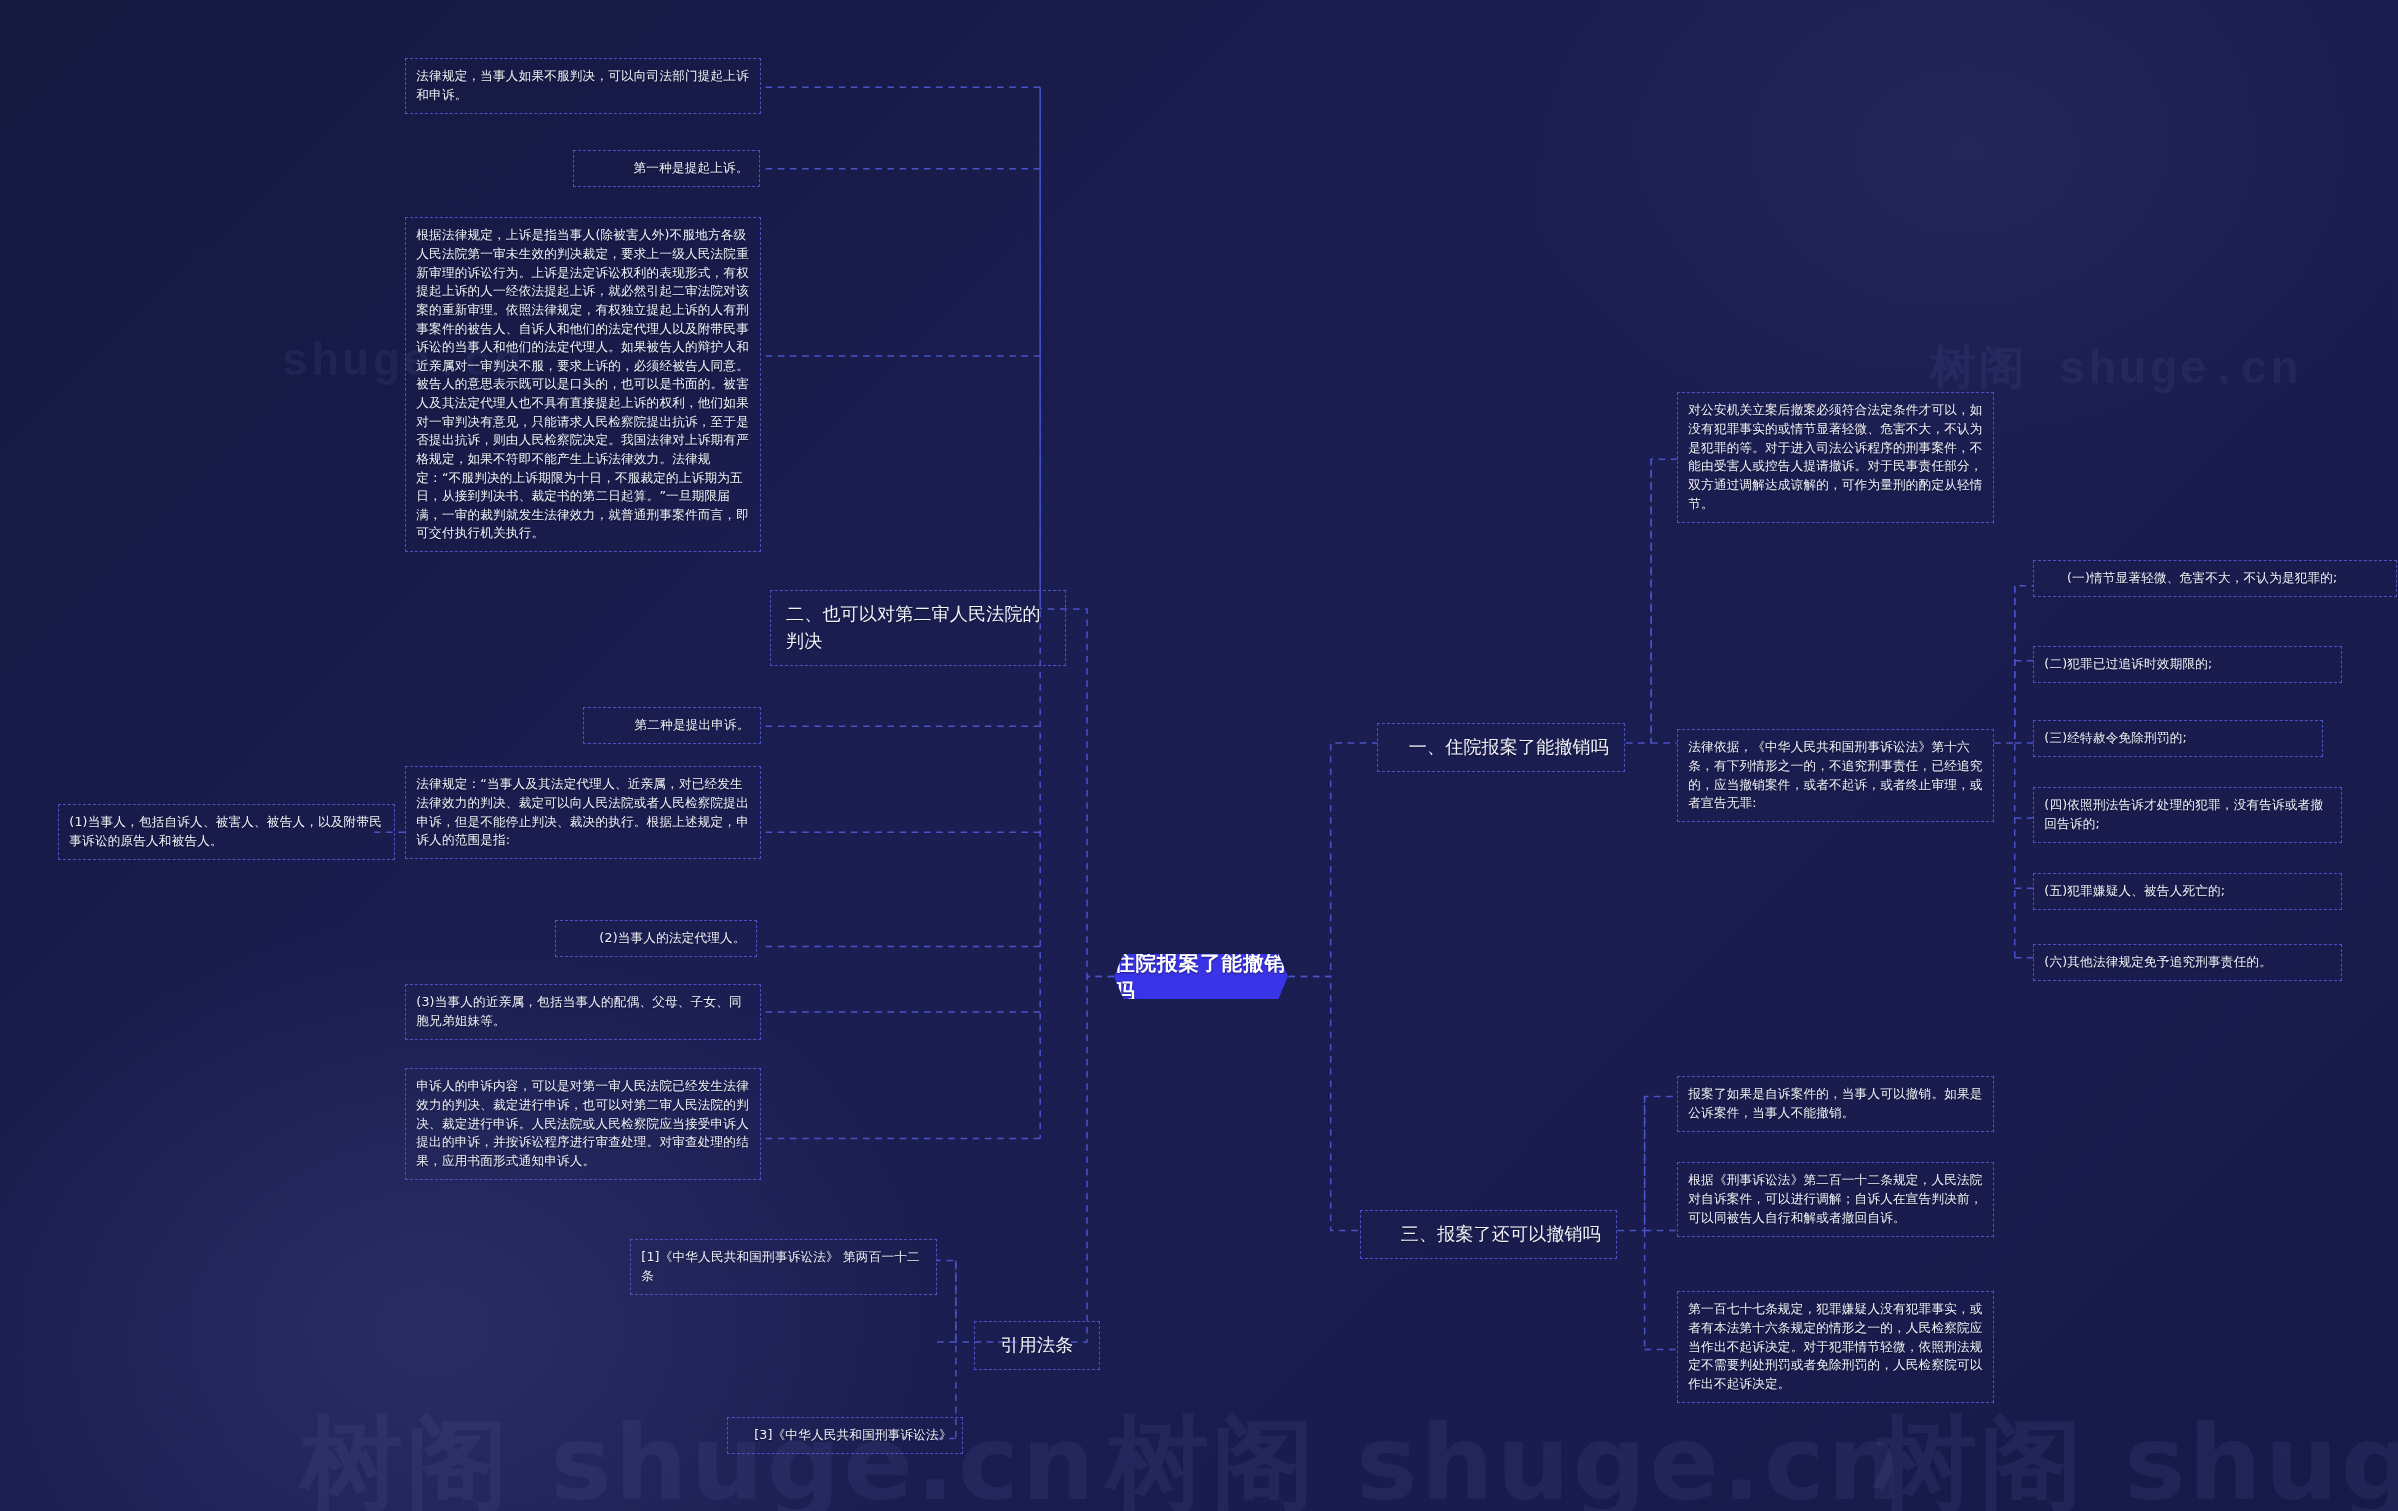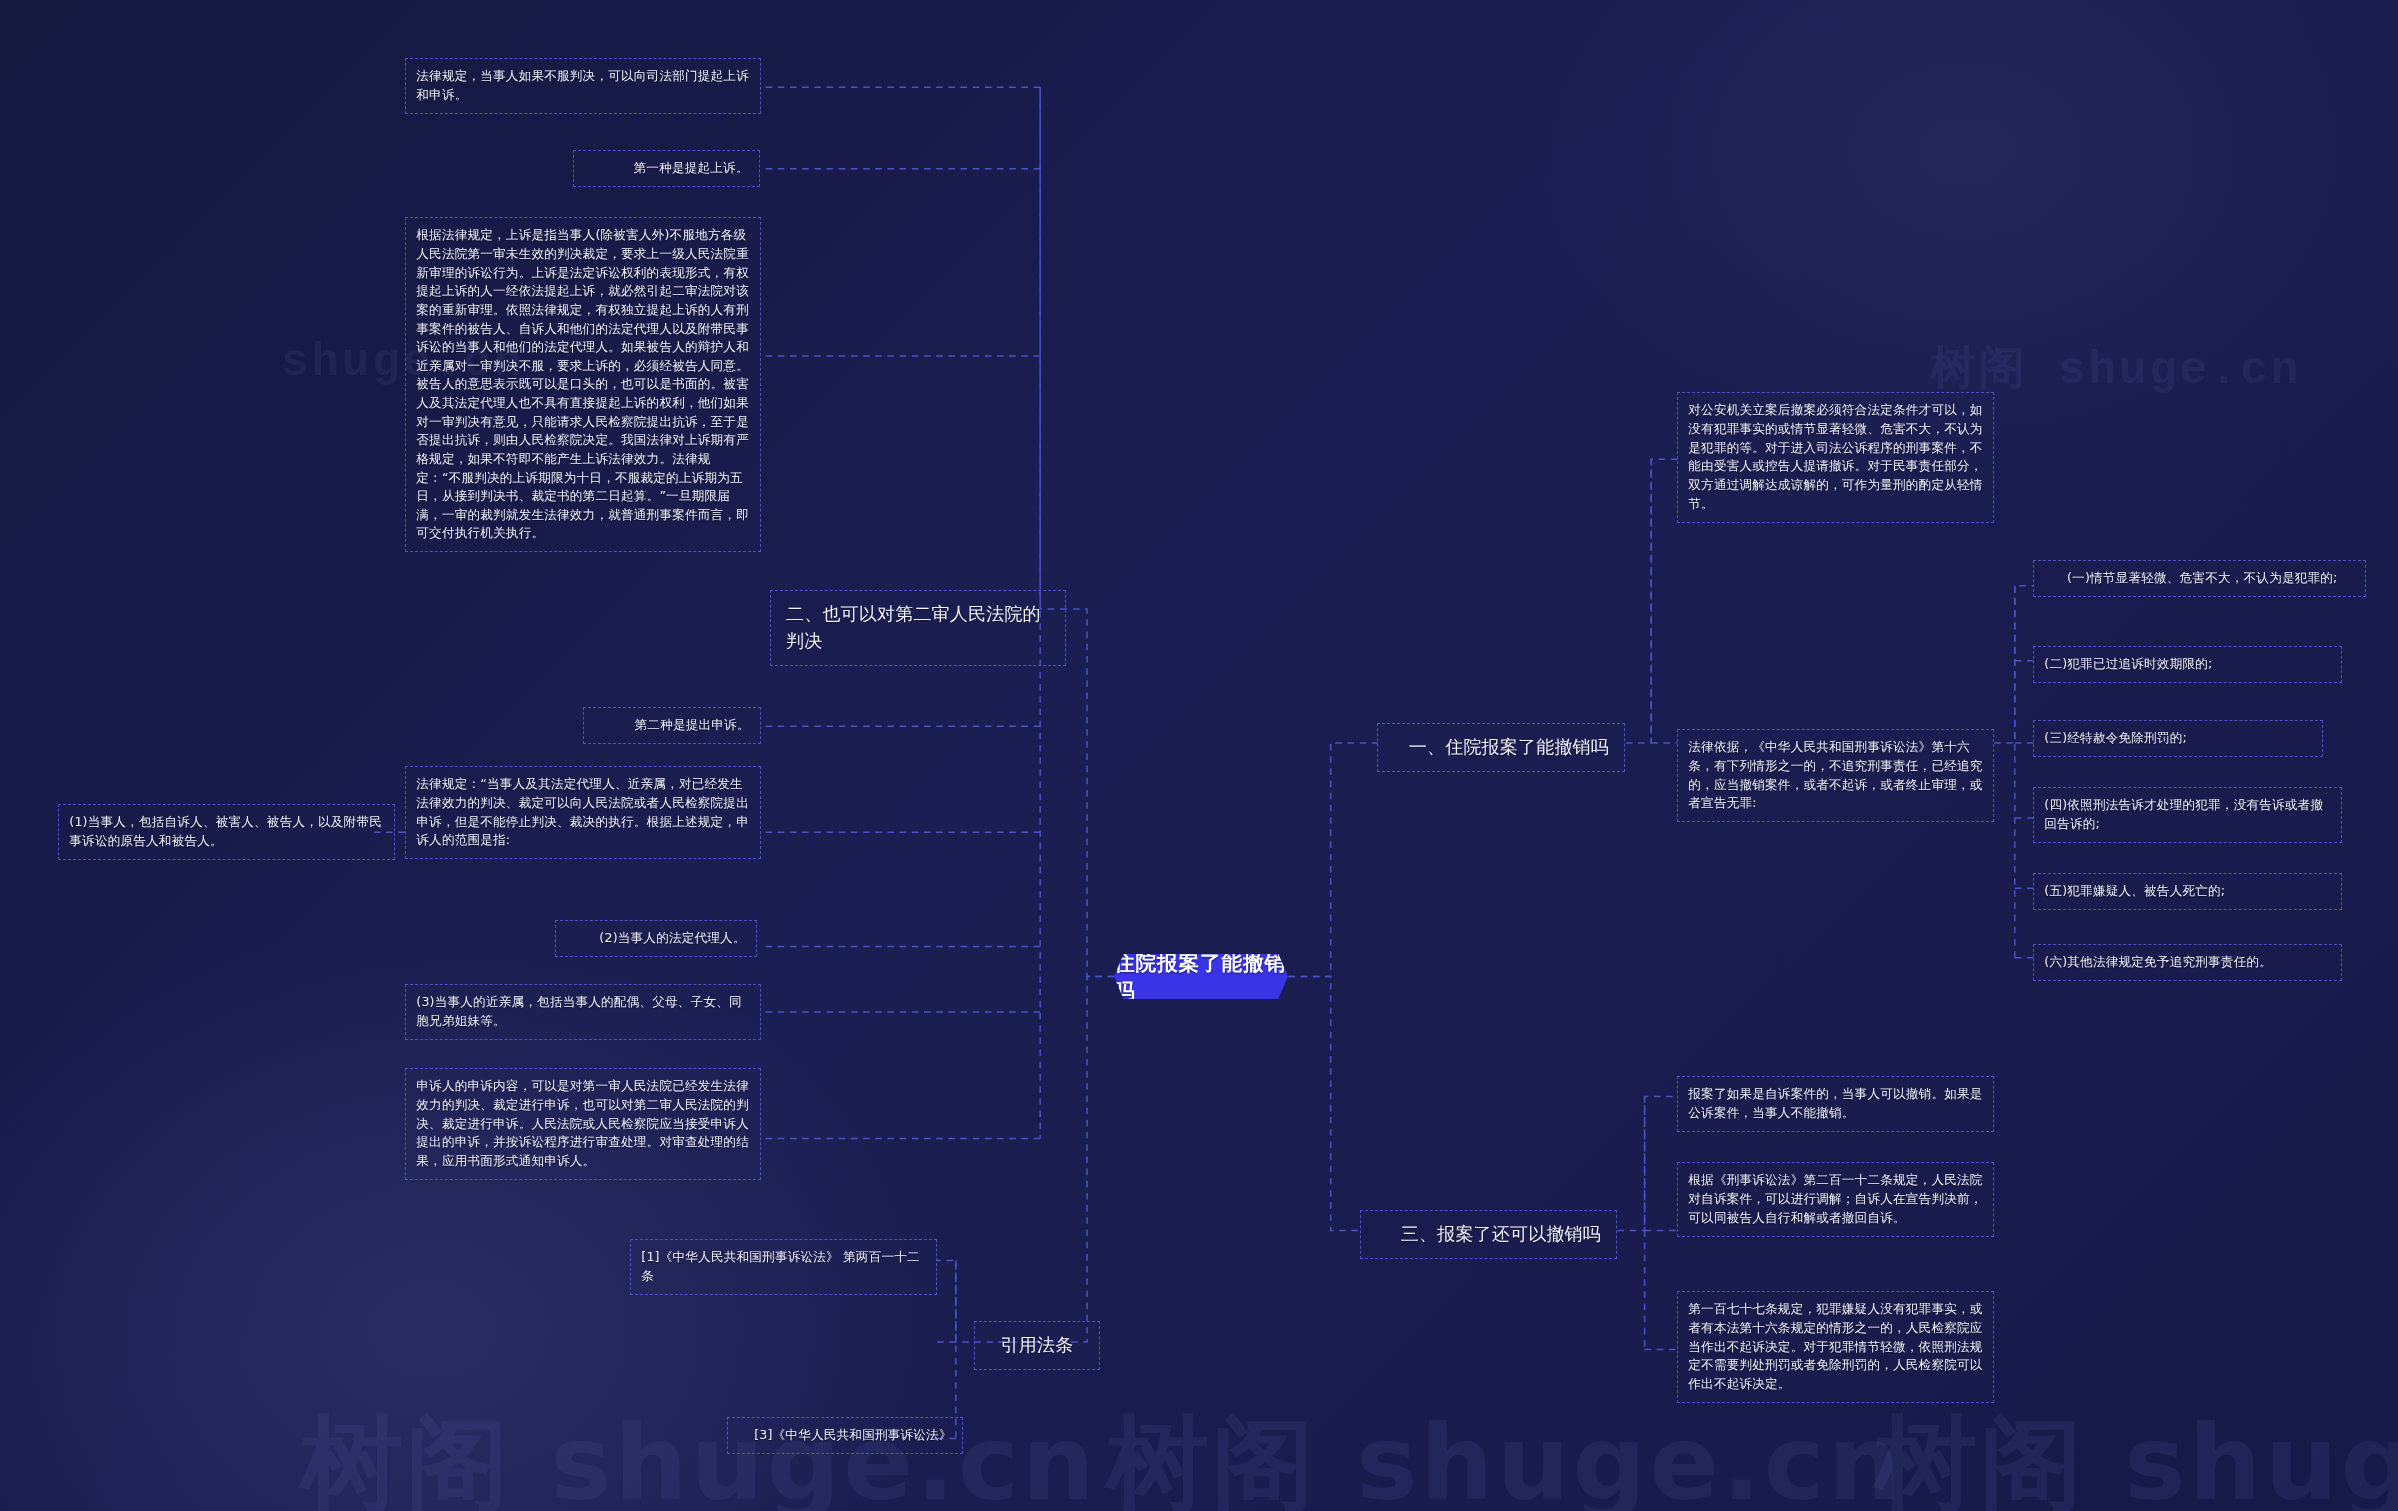--- a/index.html
+++ b/index.html
@@ -162,21 +162,21 @@
   <div class="node branch t-right" style="left:1377px; top:723px; width:248px;">一、住院报案了能撤销吗</div>
 
   <div class="node branch t-right" style="left:1360px; top:1210px; width:257px;">三、报案了还可以撤销吗</div>
 
   <div id="root-node">住院报案了能撤销吗</div>
 
   <div class="node leaf" style="left:1677px; top:392px; width:317px;">对公安机关立案后撤案必须符合法定条件才可以，如没有犯罪事实的或情节显著轻微、危害不大，不认为是犯罪的等。对于进入司法公诉程序的刑事案件，不能由受害人或控告人提请撤诉。对于民事责任部分，双方通过调解达成谅解的，可作为量刑的酌定从轻情节。</div>
 
   <div class="node leaf" style="left:1677px; top:729px; width:317px;">法律依据，《中华人民共和国刑事诉讼法》第十六条，有下列情形之一的，不追究刑事责任，已经追究的，应当撤销案件，或者不起诉，或者终止审理，或者宣告无罪:</div>
 
-  <div class="node leaf" style="left:2033px; top:560px; width:333px;padding-left:33px;">(一)情节显著轻微、危害不大，不认为是犯罪的;</div>
+  <div class="node leaf" style="left:2033px; top:560px; width:364px;padding-left:33px;">(一)情节显著轻微、危害不大，不认为是犯罪的;</div>
 
   <div class="node leaf" style="left:2033px; top:646px; width:309px;">(二)犯罪已过追诉时效期限的;</div>
 
   <div class="node leaf" style="left:2033px; top:720px; width:290px;">(三)经特赦令免除刑罚的;</div>
 
   <div class="node leaf" style="left:2033px; top:787px; width:309px;">(四)依照刑法告诉才处理的犯罪，没有告诉或者撤回告诉的;</div>
 
   <div class="node leaf" style="left:2033px; top:873px; width:309px;">(五)犯罪嫌疑人、被告人死亡的;</div>
 
   <div class="node leaf" style="left:2033px; top:944px; width:309px;">(六)其他法律规定免予追究刑事责任的。</div>

